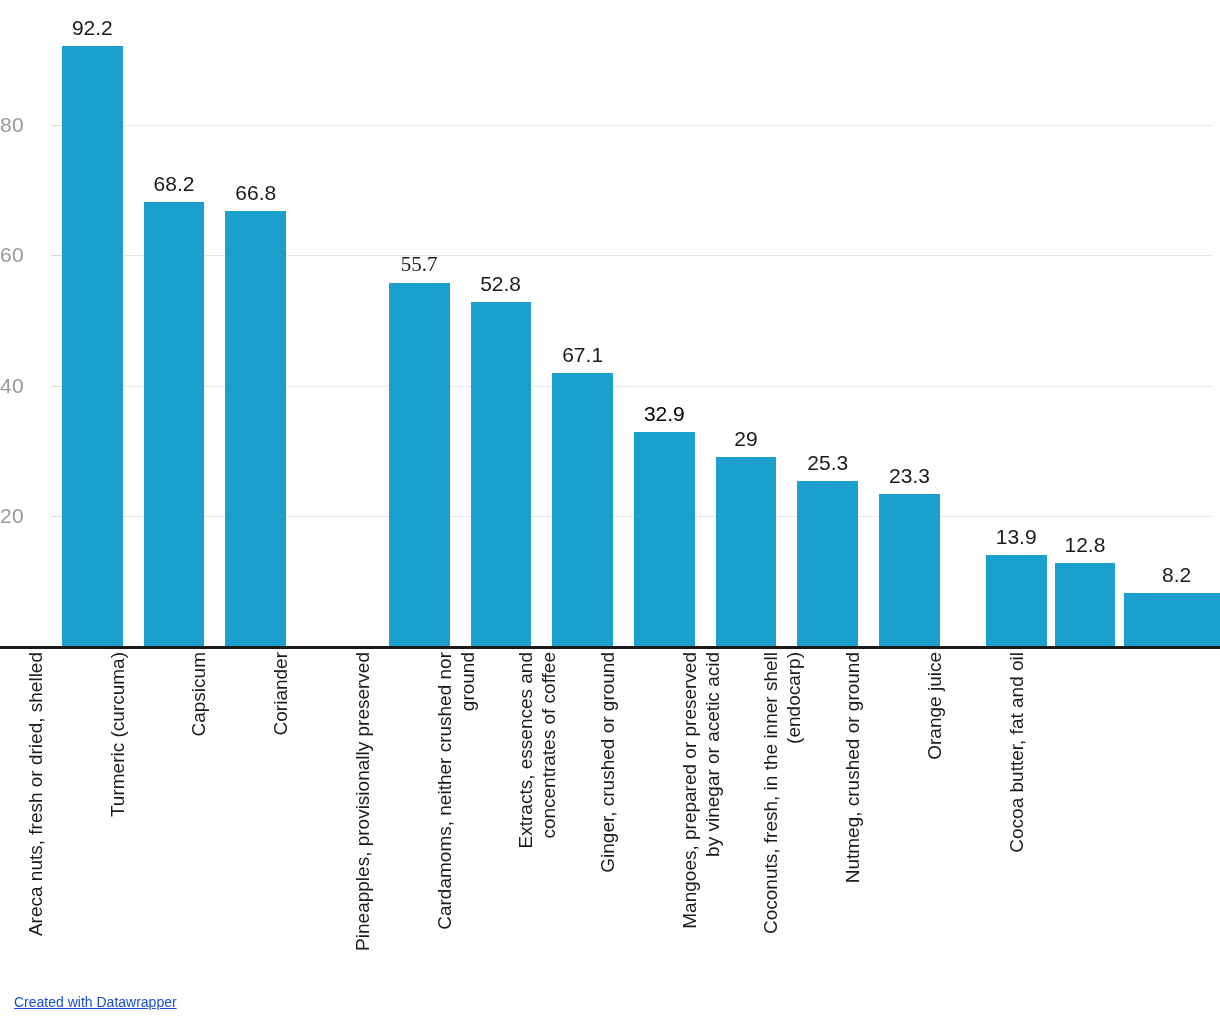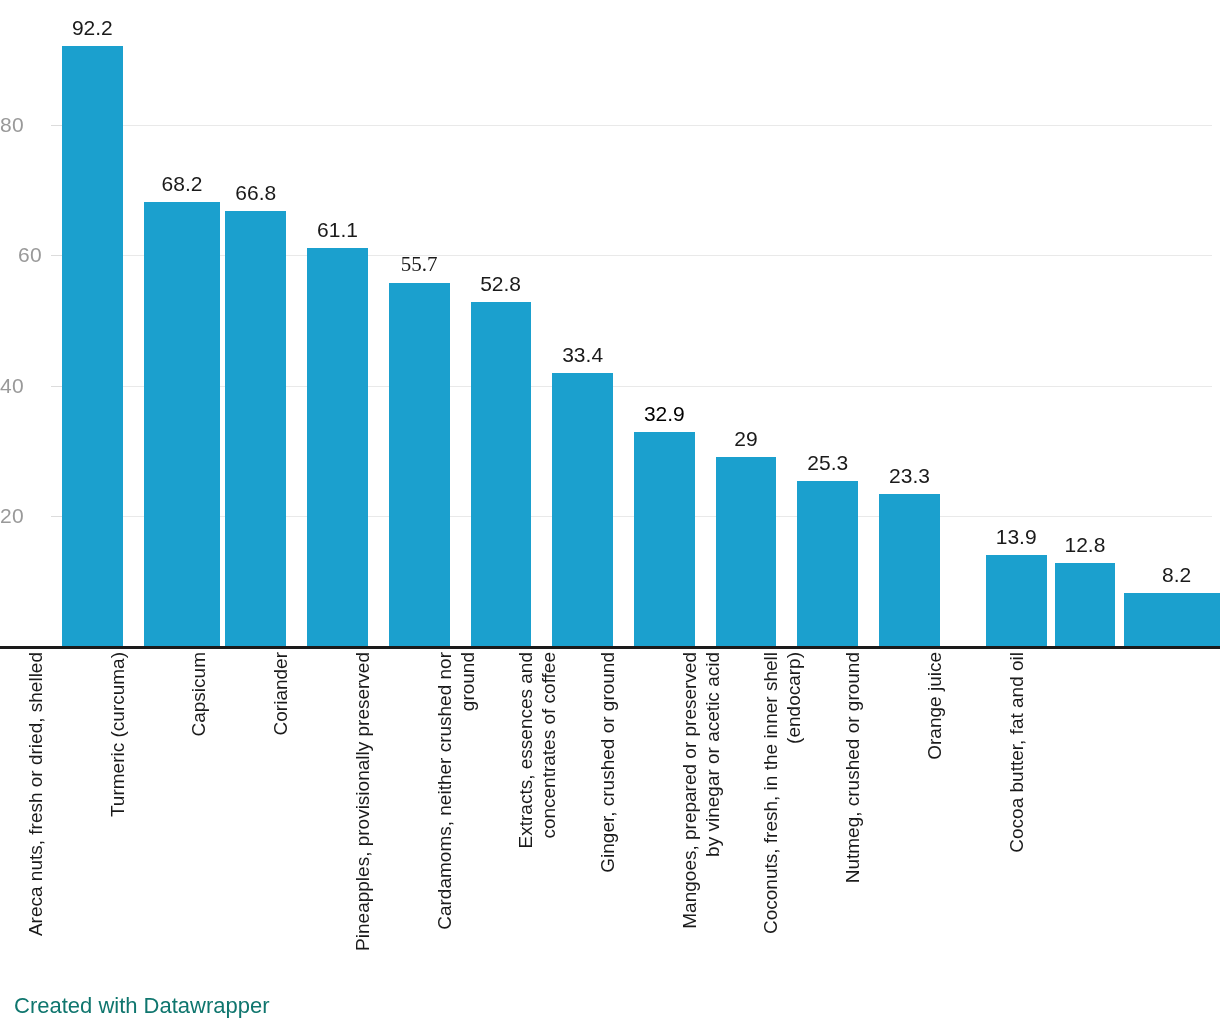--- a/index.html
+++ b/index.html
@@ -126,77 +126,74 @@
     line-height: 1.22;
     color: #1a1a1a;
     white-space: normal;
   }
 
   
   .footer {
     position: absolute;
     left: 14px;
     top: 995px;
-    font-size: 22px;
-    color: #0f766e;
+    font-size: 14px;
+    color: #1d4ed8;
     line-height: 1;
+    text-decoration: underline;
   }
 </style>
 </head>
 <body>
 
 <div id="chart-root">
 
   <div class="plot-area">
     <div class="gridlines" id="gridlines">
         <div class="gridline" style="top: 515.75px;">
           <div class="tick-stub"></div>
         </div>
         <div class="ytick-label" style="top: 504.75px;">20</div>
         <div class="gridline" style="top: 385.5px;">
           <div class="tick-stub"></div>
         </div>
         <div class="ytick-label" style="top: 374.5px;">40</div>
         <div class="gridline" style="top: 255.25px;">
           <div class="tick-stub"></div>
         </div>
-        <div class="ytick-label" style="top: 244.25px; padding-left: 18px;">60</div>
+        <div class="ytick-label" style="top: 244.25px;">60</div>
         <div class="gridline" style="top: 125px;">
           <div class="tick-stub"></div>
         </div>
         <div class="ytick-label" style="top: 114px;">80</div>
       </div>
     <div class="bars-layer" id="bars-layer">
         <div class="bar-group" style="left: 62px; width: 60.7143px; bottom: 6px; height: 600.452px;">
           <div class="bar-rect" style="height: 600.452px; background: rgb(27, 160, 206);"></div>
           <div class="bar-value" style="bottom: 608.452px; color: rgb(26, 26, 26); text-align: right;">92.2</div>
         </div>
-        <div class="bar-group" style="left: 143.714px; width: 60.7143px; bottom: 6px; height: 444.152px; padding-left: 16px;">
+        <div class="bar-group" style="left: 143.714px; width: 60.7143px; bottom: 6px; height: 444.152px;">
           <div class="bar-rect" style="height: 444.152px; background: rgb(27, 160, 206);"></div>
           <div class="bar-value" style="bottom: 452.152px; color: rgb(26, 26, 26);">68.2</div>
         </div>
         <div class="bar-group" style="left: 225.429px; width: 60.7143px; bottom: 6px; height: 422px;">
           <div class="bar-rect" style="height: 435.035px; background: rgb(27, 160, 206);"></div>
           <div class="bar-value" style="bottom: 443.035px; color: rgb(26, 26, 26);">66.8</div>
         </div>
-        <div class="bar-group" style="left: 307.143px; width: 60.7143px; bottom: 6px; height: 397.914px;">
-          <div class="bar-rect" style="height: 397.914px; background: rgb(27, 160, 206);"></div>
-          <div class="bar-value" style="bottom: 405.914px; color: rgb(26, 26, 26);">61.1</div>
-        </div>
         <div class="bar-group" style="left: 388.857px; width: 60.7143px; bottom: 6px; height: 362.746px;">
           <div class="bar-rect" style="height: 362.746px; background: rgb(27, 160, 206);"></div>
           <div class="bar-value" style="bottom: 370.746px; color: rgb(26, 26, 26); font-family: Liberation Serif, serif;">55.7</div>
         </div>
         <div class="bar-group" style="left: 470.571px; width: 60px; bottom: 6px; height: 343.86px;">
           <div class="bar-rect" style="height: 343.86px; background: rgb(27, 160, 206);"></div>
           <div class="bar-value" style="bottom: 351.86px; color: rgb(26, 26, 26);">52.8</div>
         </div>
         <div class="bar-group" style="left: 552.286px; width: 60.7143px; bottom: 6px; height: 272.874px;">
           <div class="bar-rect" style="height: 272.874px; background: rgb(27, 160, 206);"></div>
-          <div class="bar-value" style="bottom: 280.874px; color: rgb(26, 26, 26);">33.4</div>
+          <div class="bar-value" style="bottom: 280.874px; color: rgb(26, 26, 26);">67.1</div>
         </div>
         <div class="bar-group" style="left: 634px; width: 60.7143px; bottom: 6px; height: 214.261px;">
           <div class="bar-rect" style="height: 214.261px; background: rgb(27, 160, 206);"></div>
           <div class="bar-value" style="bottom: 222.261px; color: #000000;">32.9</div>
         </div>
         <div class="bar-group" style="left: 715.714px; width: 60.7143px; bottom: 6px; height: 188.863px; margin-top: 40px;">
           <div class="bar-rect" style="height: 188.863px; background: rgb(27, 160, 206);"></div>
           <div class="bar-value" style="bottom: 196.863px; color: rgb(26, 26, 26);">29</div>
         </div>
         <div class="bar-group" style="left: 797.429px; width: 60.7143px; bottom: 6px; height: 164.766px;">

